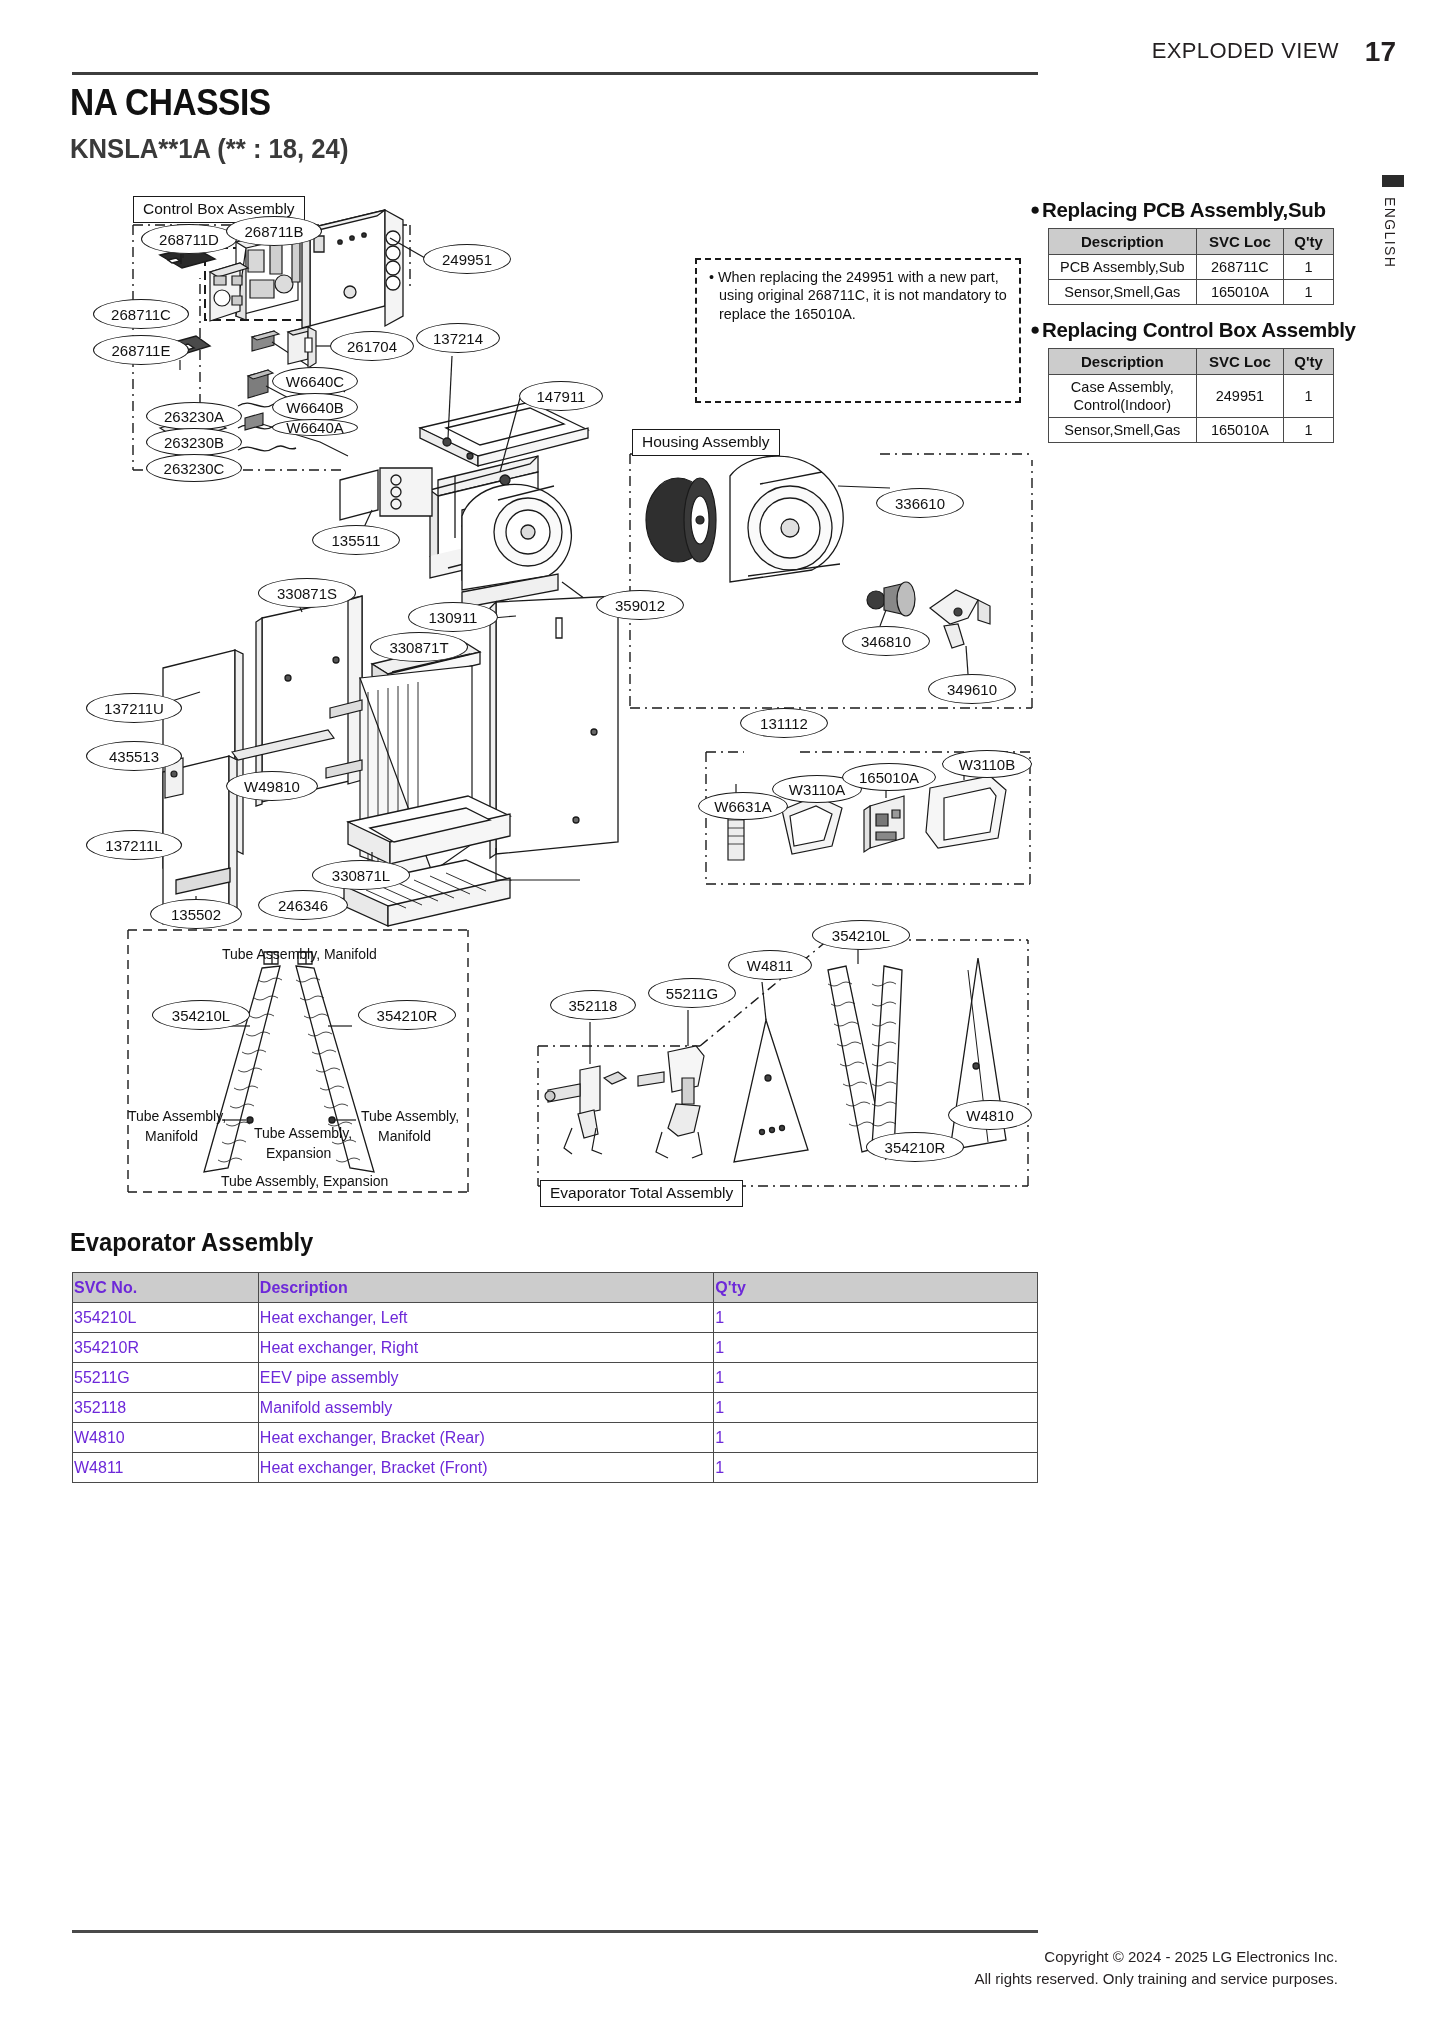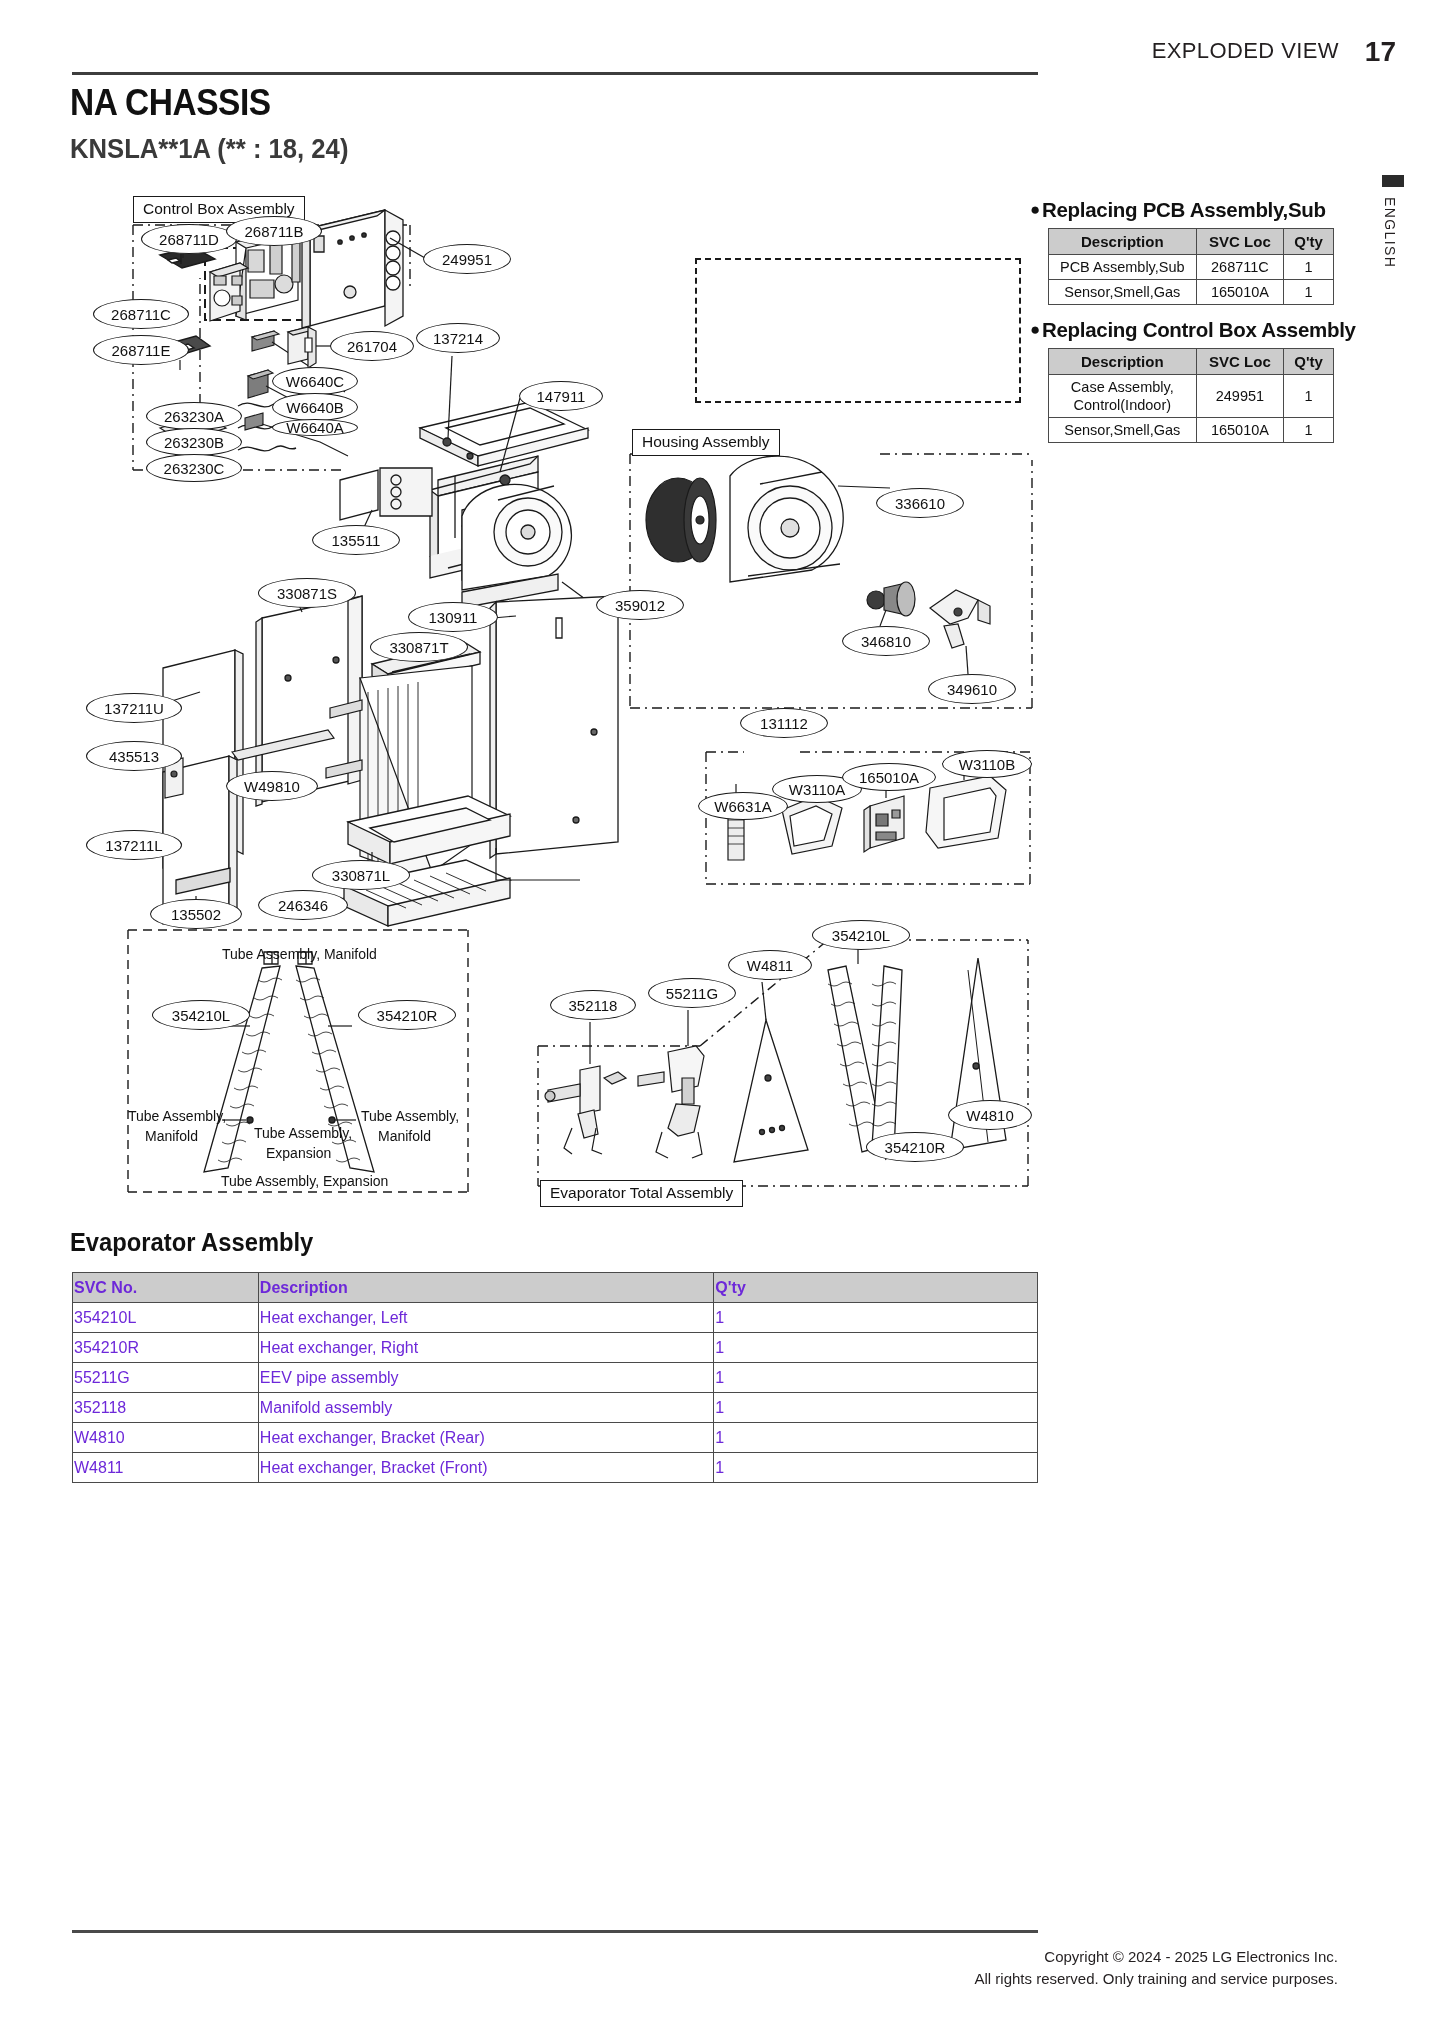--- a/index.html
+++ b/index.html
@@ -662,20 +662,21 @@
   <div class="plainlabel" style="left:145px; top:948px;">Manifold</div>
   <div class="plainlabel" style="left:361px; top:928px;">Tube Assembly,</div>
   <div class="plainlabel" style="left:378px; top:948px;">Manifold</div>
   <div class="plainlabel" style="left:254px; top:945px;">Tube Assembly,</div>
   <div class="plainlabel" style="left:266px; top:965px;">Expansion</div>
   <div class="plainlabel" style="left:221px; top:993px;">Tube Assembly, Expansion</div>
 
 </div>
 
 <div class="notebox">
+  <p>• When replacing the 249951 with a new part, using original 268711C, it is not mandatory to replace the 165010A.</p>
 </div>
 
 <div class="rt-head" style="left:1030px; top:198px;">
   <span class="dot">●</span><span>Replacing PCB Assembly,Sub</span>
 </div>
 <table class="svctbl" style="left:1048px; top:228px; width:286px;">
   <colgroup>
       <col style="width:148px">
       <col style="width:88px">
       <col style="width:50px">

